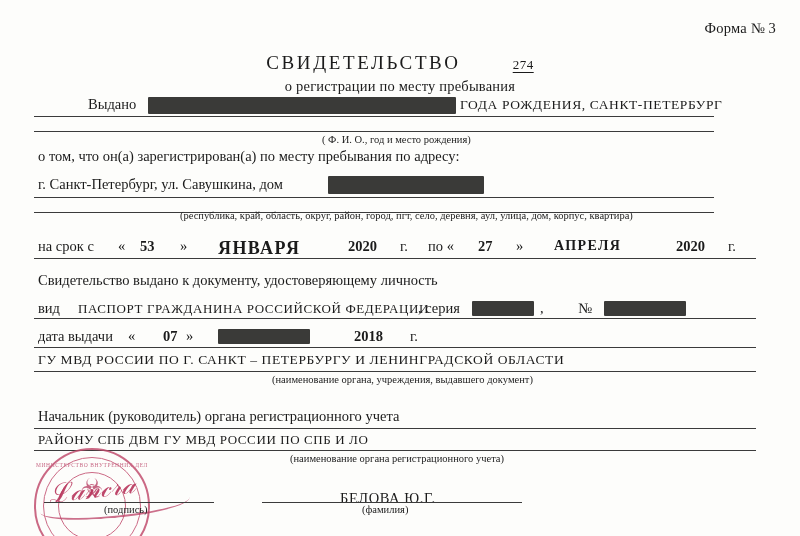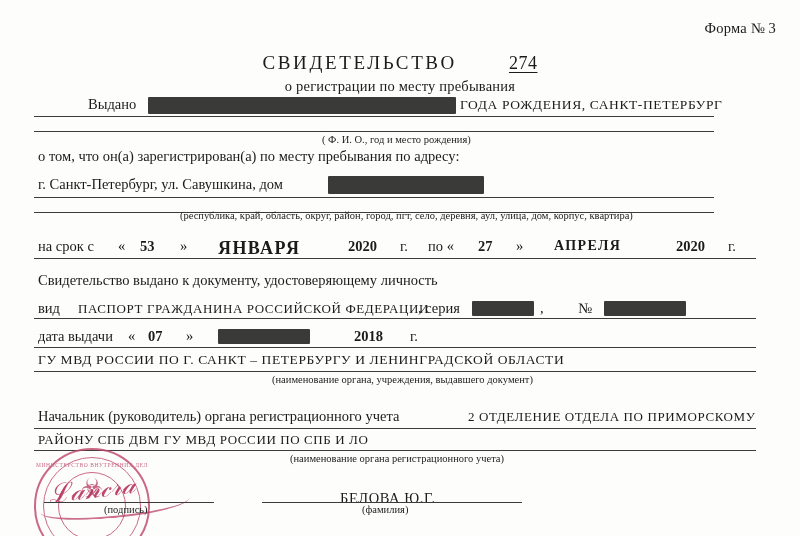--- a/index.html
+++ b/index.html
@@ -33,21 +33,21 @@
     text-align: center;
   }
   .title-main {
     font-size: 19px;
     letter-spacing: 2.6px;
     display: inline-block;
   }
   .title-num {
     display: inline-block;
     margin-left: 52px;
-    font-size: 18px;
+    font-size: 13px;
     text-decoration: underline;
     text-underline-offset: 3px;
     letter-spacing: 0.5px;
   }
   .title-sub {
     font-size: 14.5px;
     margin-top: 4px;
     letter-spacing: 0.2px;
   }
   .redact {
@@ -205,33 +205,32 @@
   <div class="lbl sp" style="left:78px; top:301px; font-size:13px;">ПАСПОРТ ГРАЖДАНИНА РОССИЙСКОЙ ФЕДЕРАЦИИ</div>
   <div class="lbl" style="left:418px; top:300px;">, серия</div>
   <div class="redact" style="position:absolute; left:472px; top:301px; width:62px; height:15px;"></div>
   <div class="lbl" style="left:540px; top:300px;">,</div>
   <div class="lbl" style="left:578px; top:300px;">№</div>
   <div class="redact" style="position:absolute; left:604px; top:301px; width:82px; height:15px;"></div>
   <div class="line" style="left:34px; top:318px; width:722px;"></div>
 
   <div class="lbl" style="left:38px; top:328px;">дата выдачи</div>
   <div class="lbl" style="left:128px; top:328px;">«</div>
-  <div class="lbl bold-ish" style="left:148px; top:328px;">07</div>
+  <div class="lbl bold-ish" style="left:163px; top:328px;">07</div>
   <div class="lbl" style="left:186px; top:328px;">»</div>
   <div class="redact" style="position:absolute; left:218px; top:329px; width:92px; height:15px;"></div>
   <div class="lbl bold-ish" style="left:354px; top:328px;">2018</div>
   <div class="lbl" style="left:410px; top:328px;">г.</div>
   <div class="line" style="left:34px; top:347px; width:722px;"></div>
 
   <div class="lbl sp" style="left:38px; top:352px; font-size:13.5px;">ГУ  МВД  РОССИИ  ПО  Г. САНКТ – ПЕТЕРБУРГУ  И  ЛЕНИНГРАДСКОЙ ОБЛАСТИ</div>
   <div class="line" style="left:34px; top:371px; width:722px;"></div>
   <div class="cap" style="left:272px; top:374px;">(наименование органа, учреждения, выдавшего документ)</div>
 
   <div class="lbl" style="left:38px; top:408px;">Начальник (руководитель) органа регистрационного учета</div>
-  <div class="lbl sp" style="left:468px; top:409px; font-size:13px;">2 ОТДЕЛЕНИЕ ОТДЕЛА  ПО ПРИМОРСКОМУ</div>
   <div class="line" style="left:34px; top:428px; width:722px;"></div>
   <div class="lbl sp" style="left:38px; top:432px; font-size:13px;">РАЙОНУ  СПБ ДВМ  ГУ  МВД РОССИИ  ПО СПБ  И  ЛО</div>
   <div class="line" style="left:34px; top:450px; width:722px;"></div>
   <div class="cap" style="left:290px; top:453px;">(наименование органа регистрационного учета)</div>
 
   <div class="stamp">
     <div class="stamp-txt-top">МИНИСТЕРСТВО ВНУТРЕННИХ ДЕЛ</div>
     <div class="stamp-inner"></div>
     <div class="stamp-eagle">☣</div>
 

